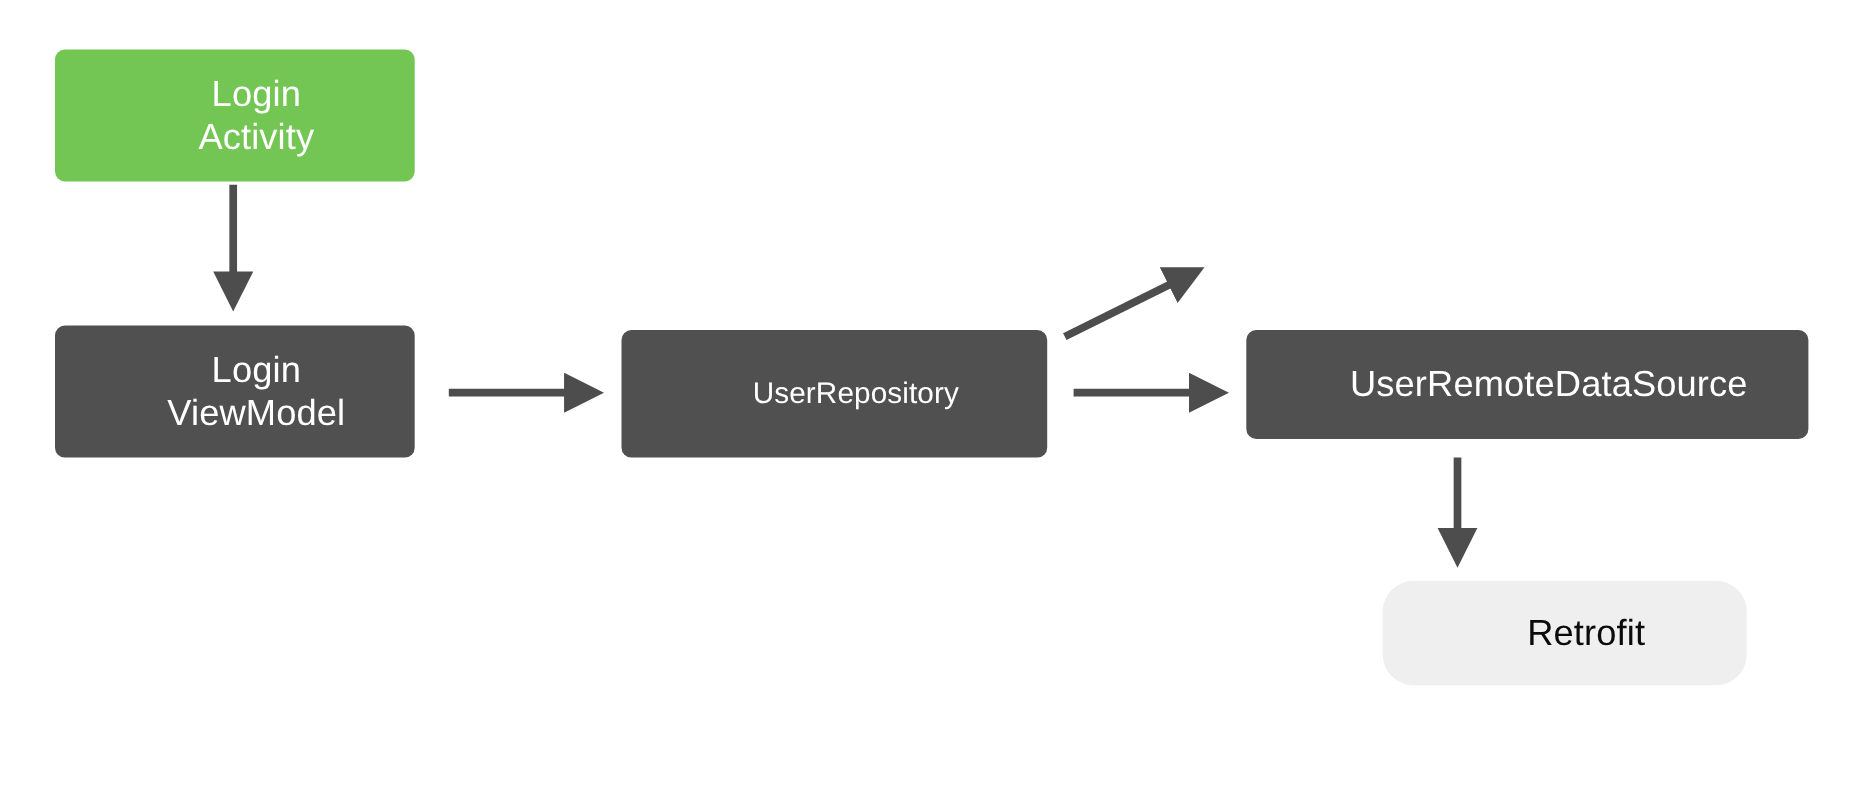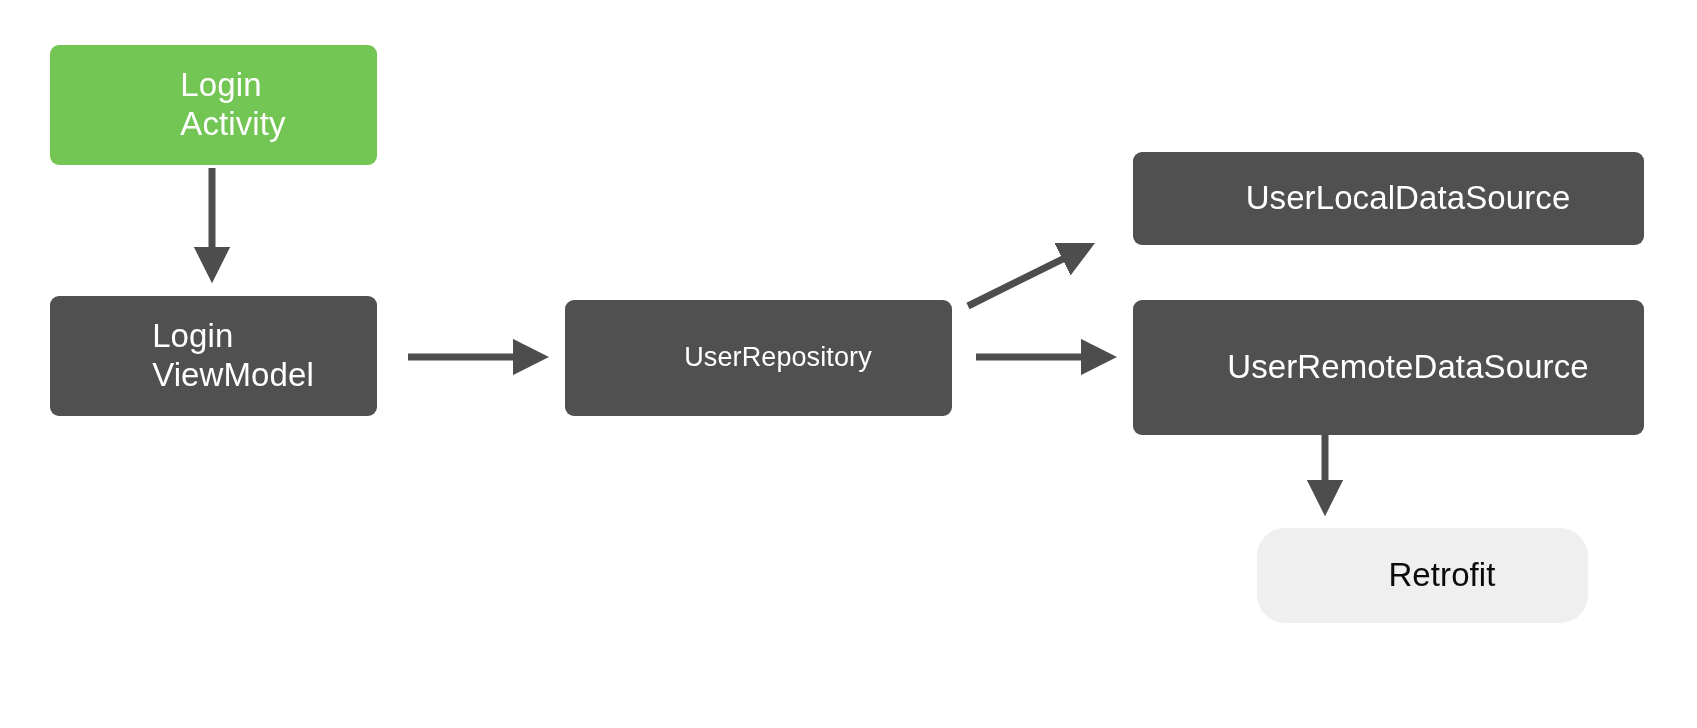--- a/index.html
+++ b/index.html
@@ -15,21 +15,21 @@
     width: 1697px;
     height: 728px;
     background: #ffffff;
     overflow: hidden;
   }
   .node {
     position: absolute;
     display: flex;
     align-items: center;
     justify-content: center;
-    text-align: left;
+    text-align: center;
     box-sizing: border-box;
     line-height: 1.18;
     white-space: pre-line;
     letter-spacing: 0.1px;
     padding-left: 39px;
   }
   .node-dark {
     background: #505050;
     color: #ffffff;
     border-radius: 9px;
@@ -87,19 +87,18 @@
   </svg>
 
   <div class="node node-green" style="left: 50px; top: 45px; width: 327px; height: 120px; background: rgb(115, 198, 83); color: rgb(255, 255, 255); font-size: 33px;">Login
 Activity</div>
 
   <div class="node node-dark" style="left: 50px; top: 296px; width: 327px; height: 120px; background: rgb(80, 80, 80); color: rgb(255, 255, 255); font-size: 33px;">Login
 ViewModel</div>
 
   <div class="node node-dark" style="left: 565px; top: 300px; width: 387px; height: 116px; background: rgb(80, 80, 80); color: rgb(255, 255, 255); font-size: 27px;">UserRepository</div>
 
-  <div class="node node-dark" style="left: 1133px; top: 152px; width: 511px; height: 93px; background: rgb(80, 80, 80); color: rgb(255, 255, 255); font-size: 33px;">UserLocalDataSource</div>
 
-  <div class="node node-dark" style="left: 1133px; top: 300px; width: 511px; height: 135px; background: rgb(80, 80, 80); color: rgb(255, 255, 255); font-size: 33px;">UserRemoteDataSource</div>
+  <div class="node node-dark" style="left: 1133px; top: 300px; width: 511px; height: 99px; background: rgb(80, 80, 80); color: rgb(255, 255, 255); font-size: 33px;">UserRemoteDataSource</div>
 
   <div class="node node-light" style="left: 1257px; top: 528px; width: 331px; height: 95px; background: rgb(239, 239, 239); color: rgb(11, 11, 11); font-size: 33px; border-radius: 28px;">Retrofit</div>
 
 </div>
 
 </body></html>

